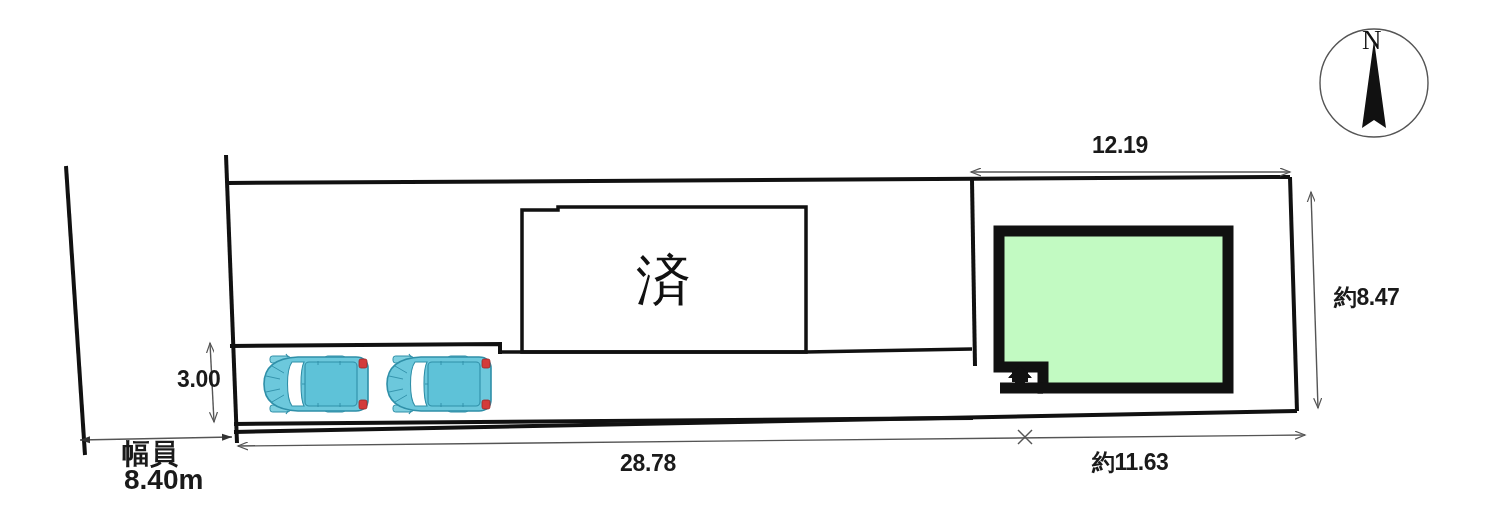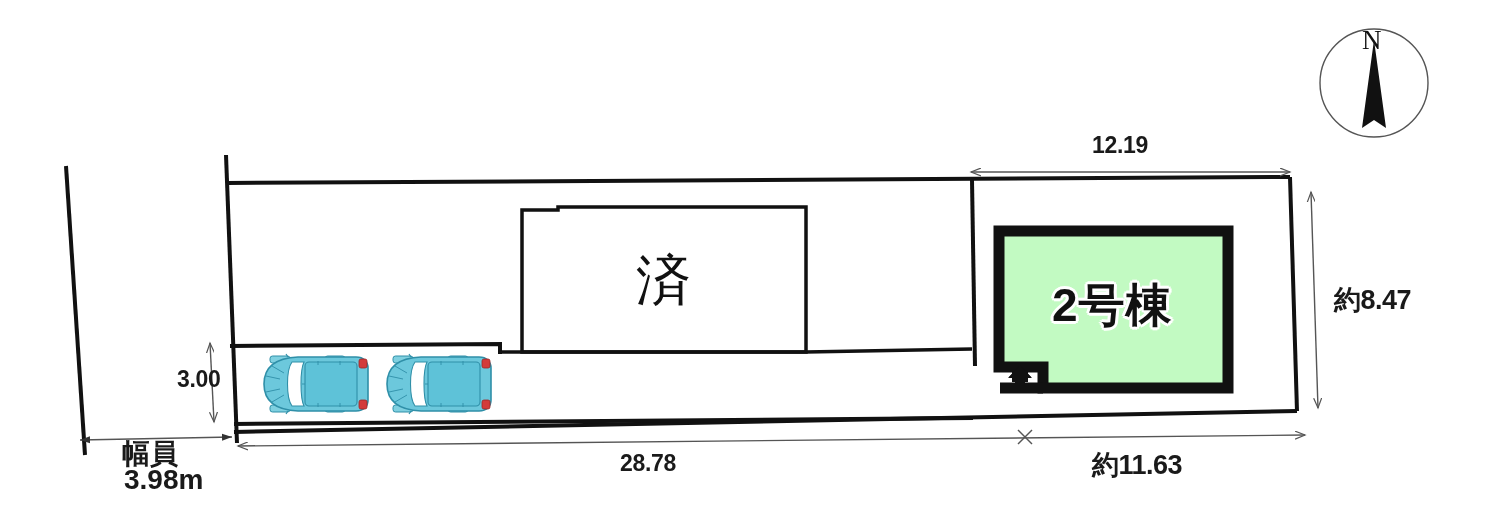--- a/index.html
+++ b/index.html
@@ -30,21 +30,21 @@
     white-space: nowrap;
     line-height: 1.12;
   }
   .dim-num {
     font-size: 23px;
     font-weight: 600;
     letter-spacing: -0.3px;
     text-align: center;
   }
   .dim-num-jp {
-    font-size: 27px;
+    font-size: 23px;
     font-weight: 600;
     letter-spacing: -0.5px;
   }
   .road-label {
     font-size: 28px;
     font-weight: 700;
     text-align: center;
     letter-spacing: 0px;
   }
   .bldg-label-sold {
@@ -208,21 +208,20 @@
   <div class="lbl dim-num-jp" style="left:1334px; top:285px;">約8.47</div>
 
   <div class="lbl dim-num" style="left:150px; top:367px;margin-left:27px;">3.00</div>
 
   <div class="lbl dim-num" style="left:620px; top:451px;">28.78</div>
 
   <div class="lbl dim-num-jp" style="left:1092px; top:450px;">約11.63</div>
 
   <div class="lbl road-label" style="left:122px; top:438px;">幅員</div>
 
-  <div class="lbl road-label" style="left:124px; top:464px;">3.98m</div>
+  <div class="lbl road-label" style="left:124px; top:464px;">8.40m</div>
 
   <div class="lbl bldg-label-sold" style="left:636px; top:250px;">済</div>
 
-  <div class="lbl bldg-label-green" style="left:1052px; top:280px;">2号棟</div>
 
   <div class="lbl compass-n" style="left:1362px; top:25px;">N</div>
 
 </div>
 
 </body></html>

